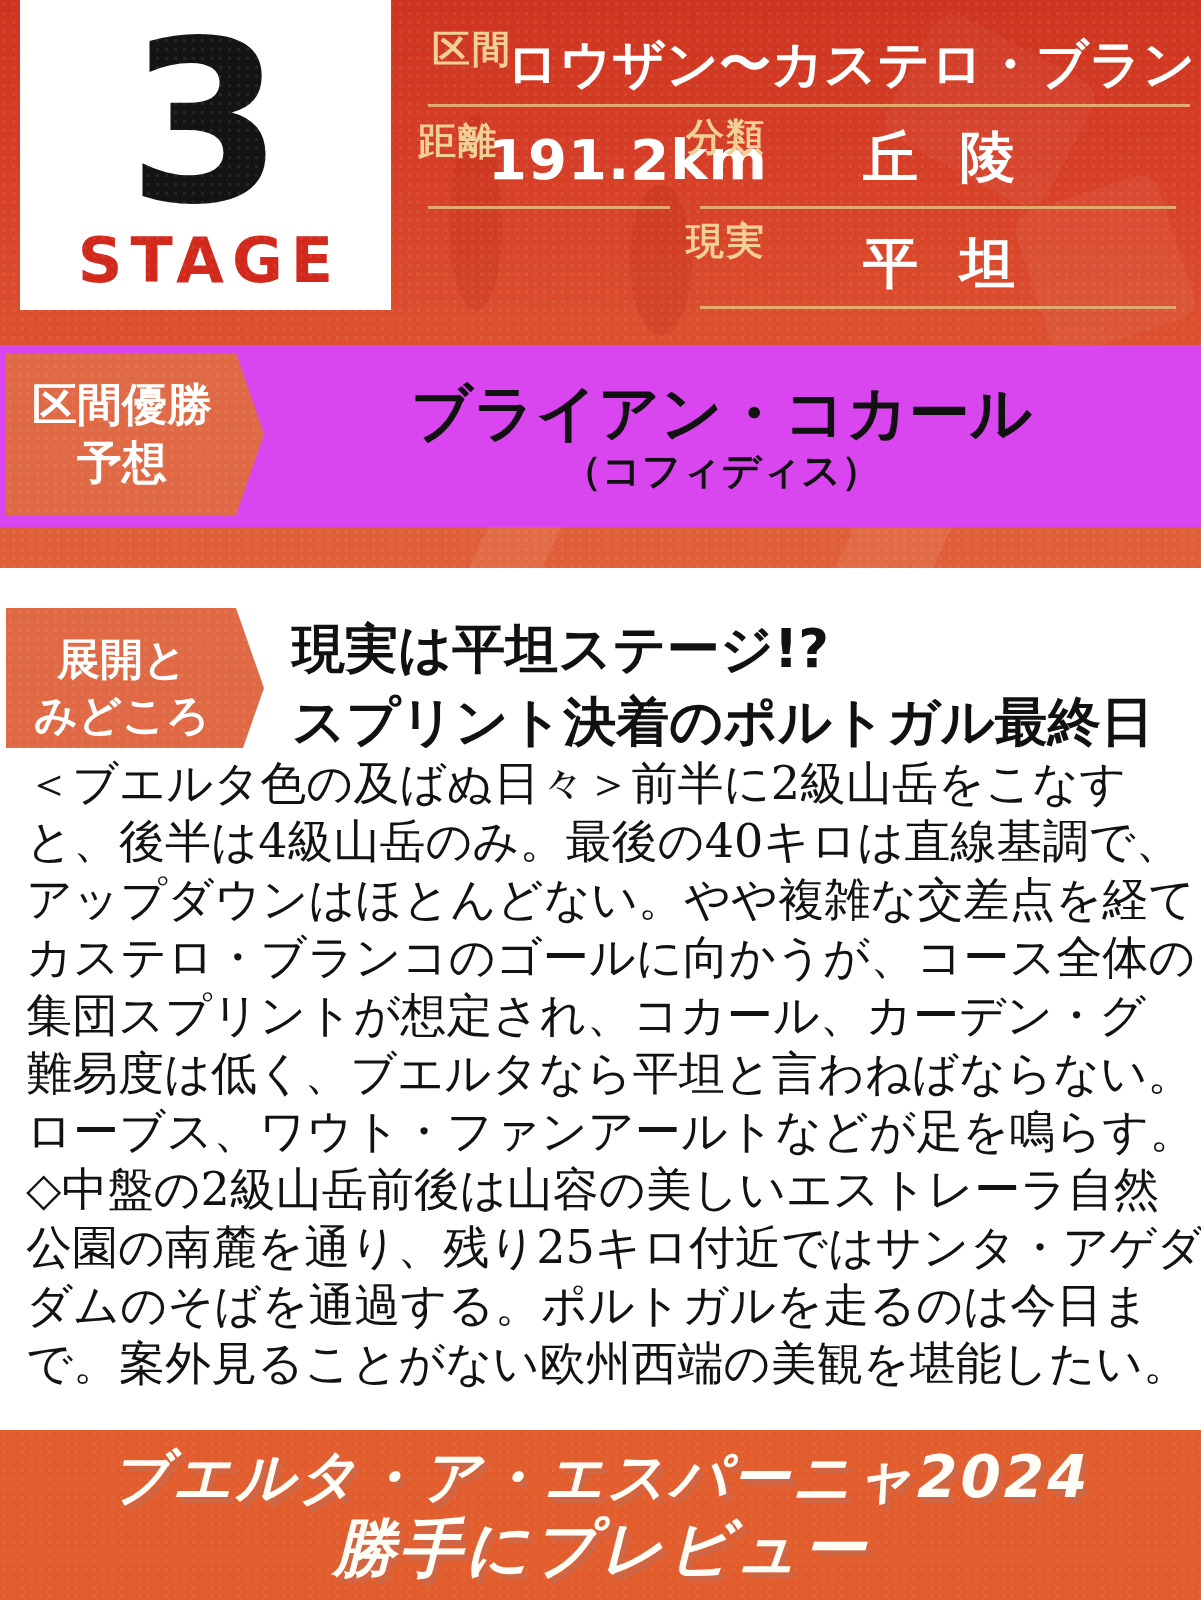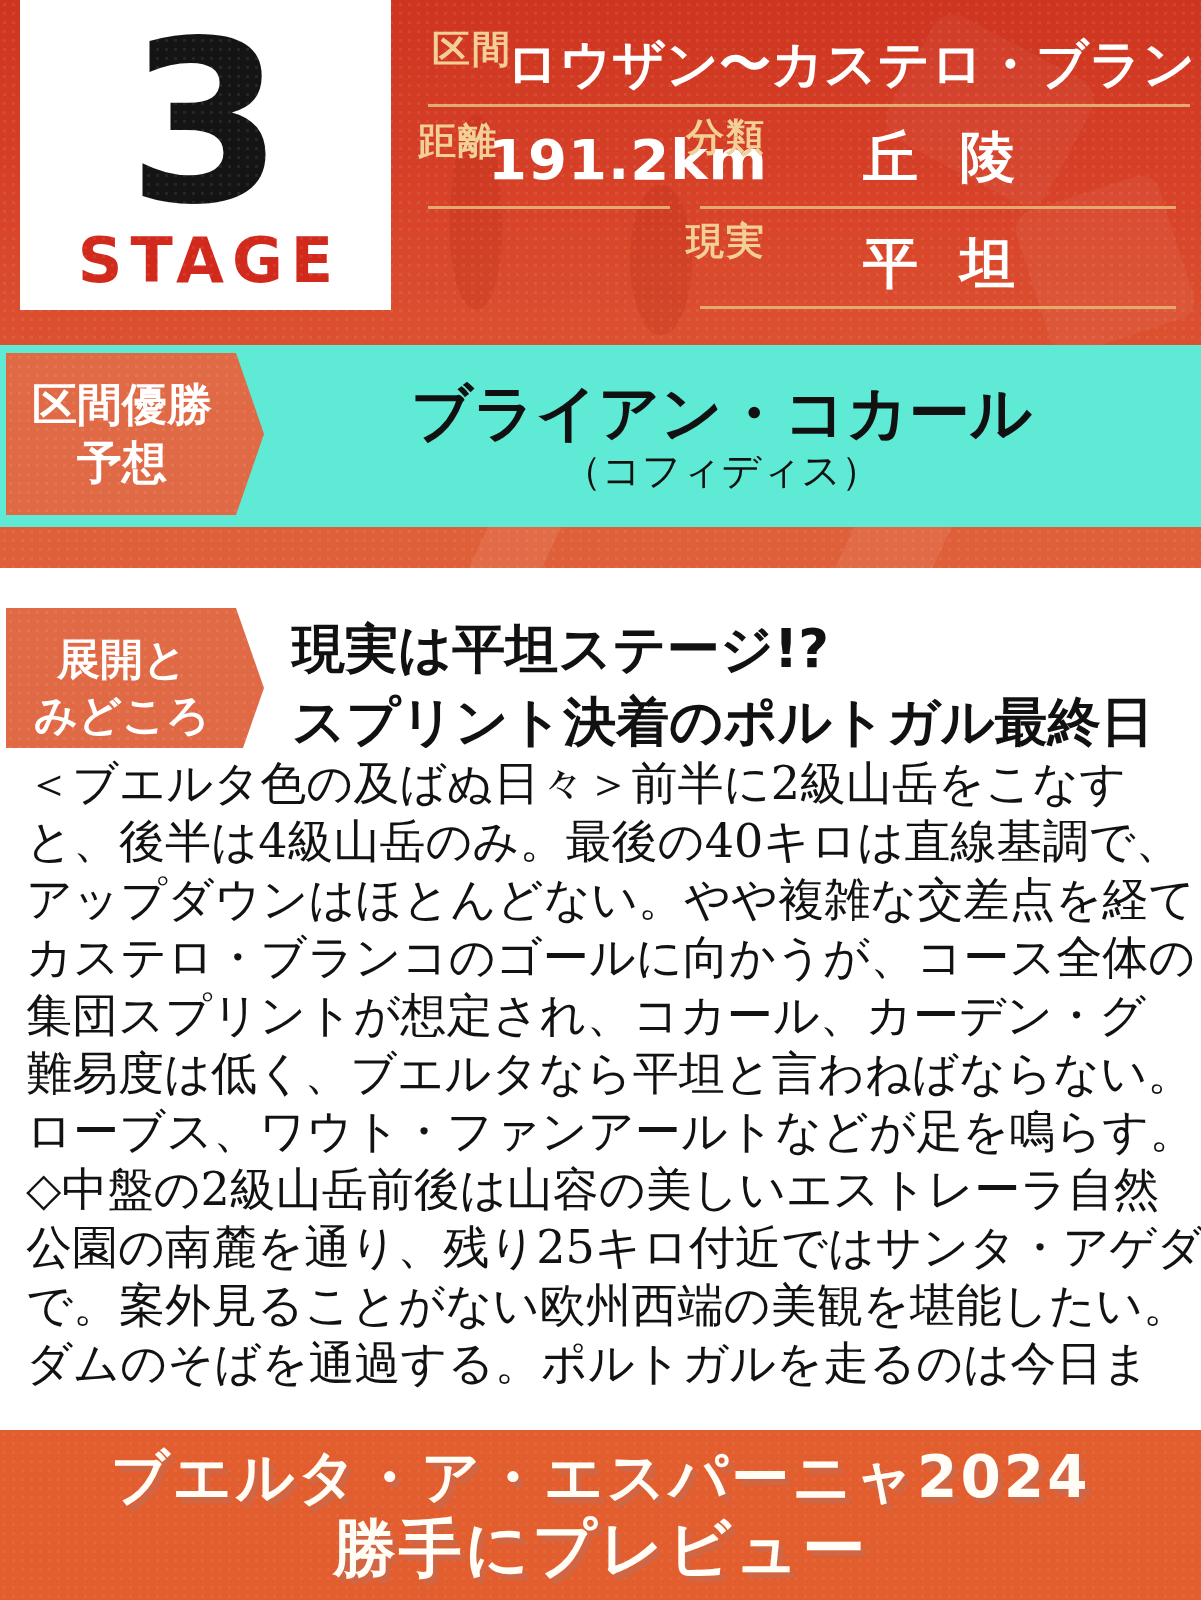--- a/index.html
+++ b/index.html
@@ -55,28 +55,28 @@
   .div-4{left:700px;top:306px;width:476px;}
   
   .arrow-label{
     position:absolute;left:6px;width:258px;background:#e06a45;color:#ffffff;
     clip-path:polygon(0 0,calc(100% - 28px) 0,100% 50%,calc(100% - 28px) 100%,0 100%);
     display:flex;flex-direction:column;align-items:center;justify-content:center;
     box-sizing:border-box;padding-right:26px;font-weight:900;text-align:center;
     line-height:1.3;
   }
   
-  .predict{position:absolute;top:345px;left:0;width:1201px;height:182px;background:#5eead4;}
+  .predict{position:absolute;top:345px;left:0;width:1201px;height:182px;background:#d946ef;}
   .predict .arrow-label{top:8px;height:162px;font-size:45px;}
   .predict-body{
     position:absolute;left:266px;top:0;right:24px;height:100%;
     display:flex;flex-direction:column;align-items:center;justify-content:center;
   }
   .rider-name{font-size:61px;font-weight:900;color:#111111;line-height:1.1;}
-  .rider-team{font-size:39px;font-weight:400;color:#111111;margin-top:4px;line-height:1.1;}
+  .rider-team{font-size:39px;font-weight:700;color:#111111;margin-top:4px;line-height:1.1;}
   
   .band{
     position:absolute;top:527px;left:0;width:1201px;height:41px;background:#df6038;
   }
   .band::before{
     content:"";position:absolute;inset:0;
     background-image:linear-gradient(115deg,transparent 40%,rgba(255,255,255,0.08) 40%,rgba(255,255,255,0.08) 46%,transparent 46%,transparent 70%,rgba(255,255,255,0.07) 70%,rgba(255,255,255,0.07) 78%,transparent 78%);
   }
   
   .highlight{position:absolute;top:600px;left:0;width:1201px;height:180px;background:#ffffff;}
@@ -87,21 +87,21 @@
   .article{position:absolute;top:748px;left:0;width:1201px;height:682px;background:#ffffff;}
   .article-text{
     position:absolute;left:26px;top:6px;width:1152px;
     font-family:"DejaVu Serif","Liberation Serif",serif;
     font-size:46px;line-height:58px;color:#121212;
   }
   .article-text div{white-space:nowrap;}
   
   .footer{
     position:absolute;top:1430px;left:0;width:1201px;height:170px;background:#e25e2e;
-    display:flex;flex-direction:column;align-items:center;justify-content:center;gap:8px;
+    display:flex;flex-direction:column;align-items:center;justify-content:center;gap:8px;font-style:italic;
   }
   .footer::before{
     content:"";position:absolute;inset:0;pointer-events:none;
     background-image:radial-gradient(rgba(255,255,255,0.06) 1.6px,transparent 1.7px);
     background-size:9px 9px;
   }
   .footer-line{
     position:relative;font-weight:900;color:#fffdf6;
     text-shadow:5px 6px 0 rgba(205,103,72,0.95);letter-spacing:3px;line-height:1.05;
   }
@@ -169,22 +169,22 @@
     <div class="article-text">
         <div>＜ブエルタ色の及ばぬ日々＞前半に2級山岳をこなす</div>
         <div>と、後半は4級山岳のみ。最後の40キロは直線基調で、</div>
         <div>アップダウンはほとんどない。やや複雑な交差点を経て</div>
         <div>カステロ・ブランコのゴールに向かうが、コース全体の</div>
         <div>集団スプリントが想定され、コカール、カーデン・グ</div>
         <div>難易度は低く、ブエルタなら平坦と言わねばならない。</div>
         <div>ローブス、ワウト・ファンアールトなどが足を鳴らす。</div>
         <div>◇中盤の2級山岳前後は山容の美しいエストレーラ自然</div>
         <div>公園の南麓を通り、残り25キロ付近ではサンタ・アゲダ</div>
+        <div>ダムのそばを通過する。ポルトガルを走るのは今日ま</div>
         <div>で。案外見ることがない欧州西端の美観を堪能したい。</div>
-        <div>ダムのそばを通過する。ポルトガルを走るのは今日ま</div>
       </div>
   </section>
 
   <footer class="footer">
     <div class="footer-line l1">ブエルタ・ア・エスパーニャ2024</div>
     <div class="footer-line l2">勝手にプレビュー</div>
   </footer>
 
 </div>
 

